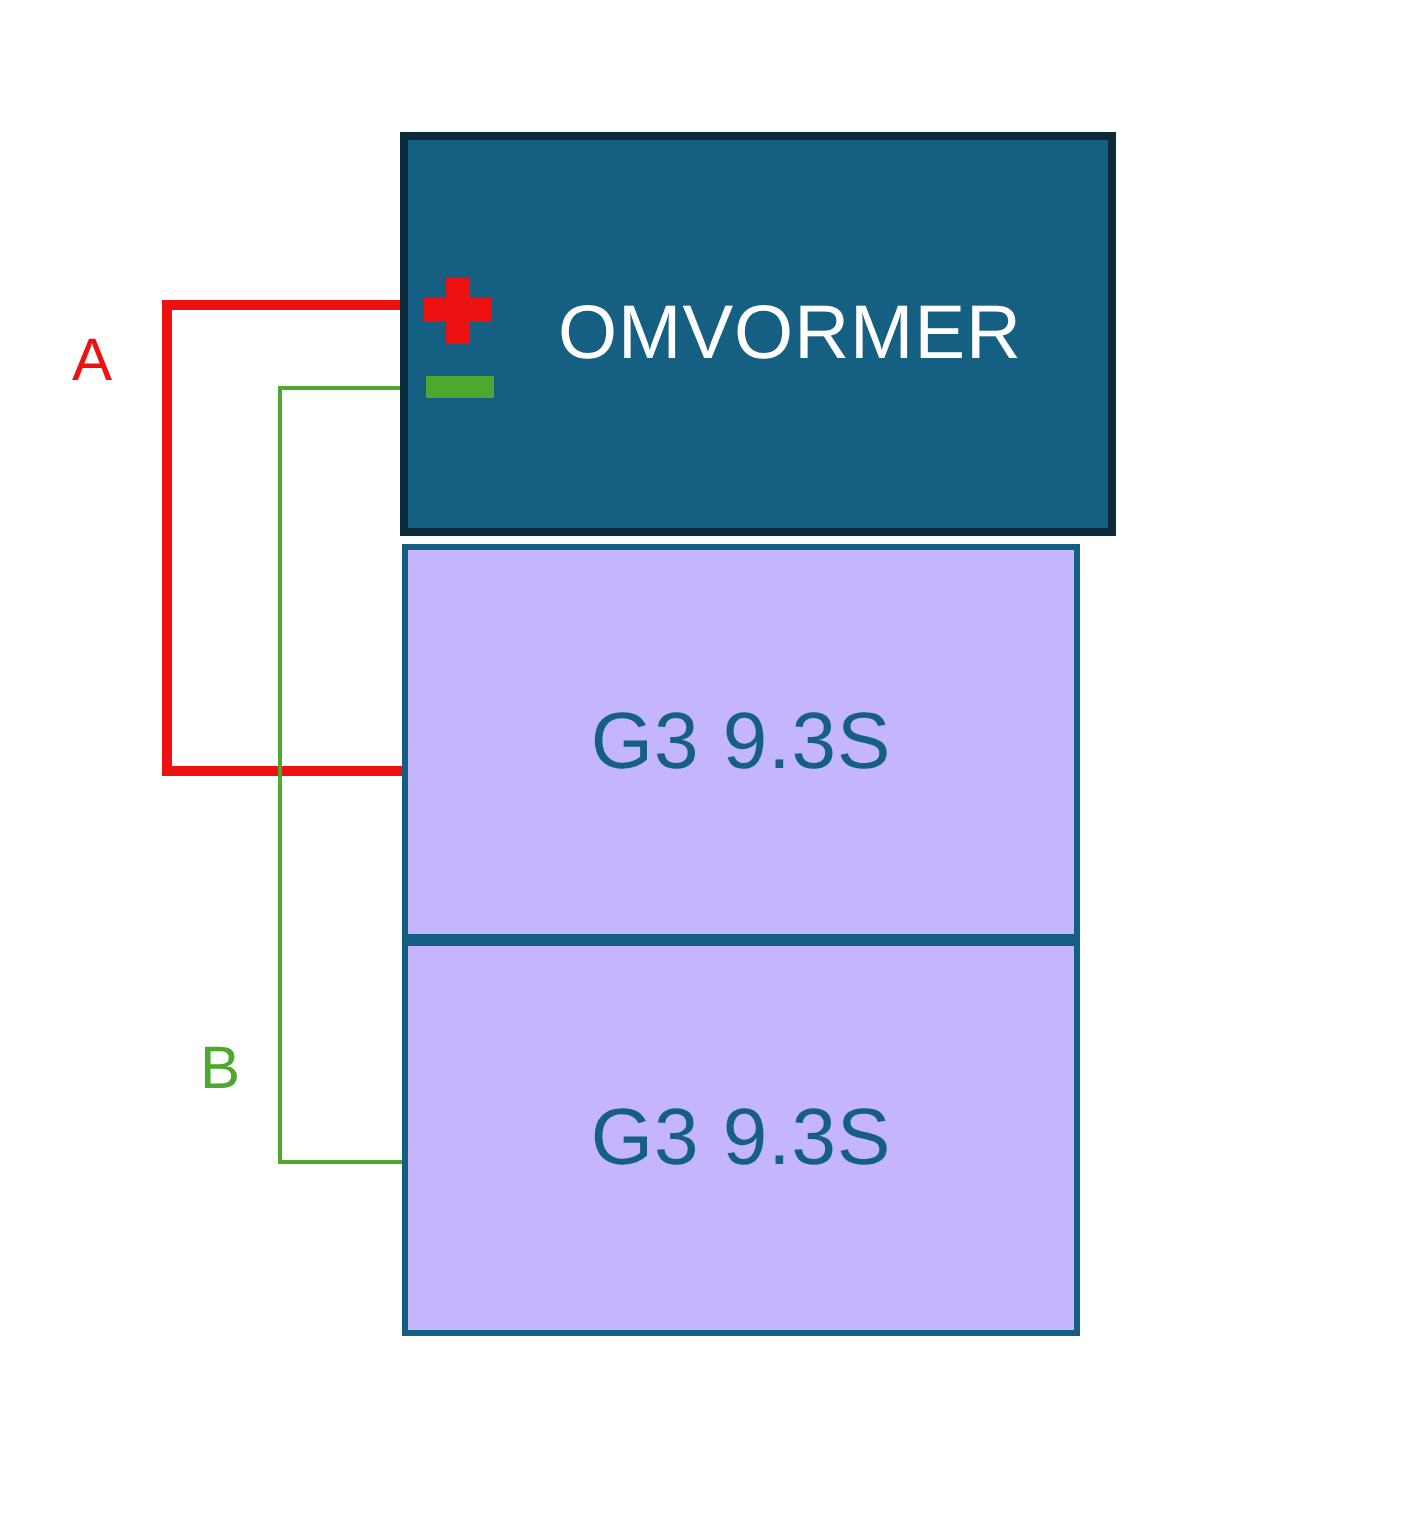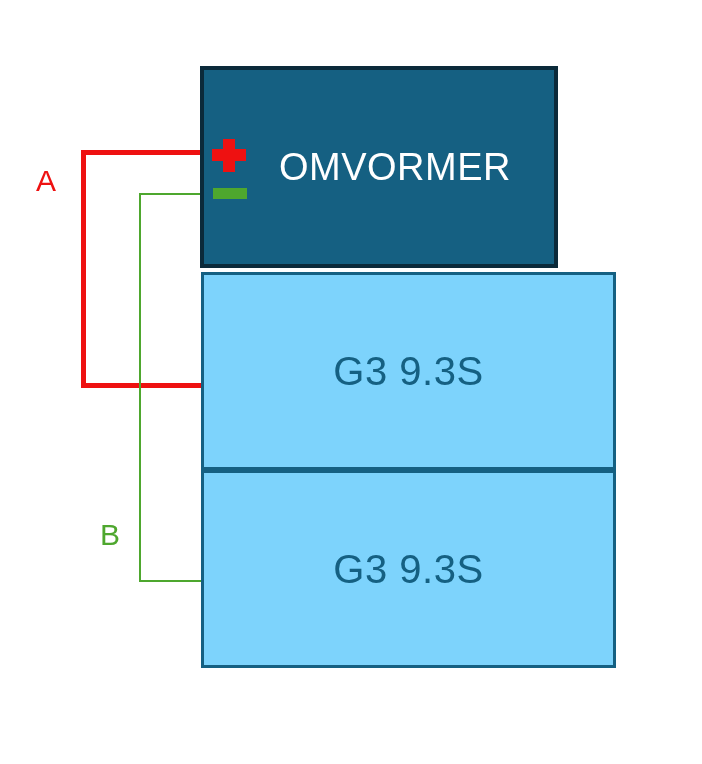--- a/index.html
+++ b/index.html
@@ -25,22 +25,22 @@
     display: flex; align-items: center; justify-content: center;
   }
   .inverter-label {
     color: #ffffff;
     font-size: 38px;
     letter-spacing: 0.5px;
     white-space: nowrap;
     margin-left: 32px;
   }
   .battery-box {
-    left: 201px; width: 415px; height: 198px;
-    background: #7dd3fc;
+    left: 201px; width: 339px; height: 198px;
+    background: #c4b5fd;
     border: 3px solid #156082;
     display: flex; align-items: center; justify-content: center;
   }
   .battery-box.first  { top: 272px; }
   .battery-box.second { top: 470px; }
   .battery-label {
     color: #156082;
     font-size: 40px;
     letter-spacing: 0.5px;
     white-space: nowrap;

